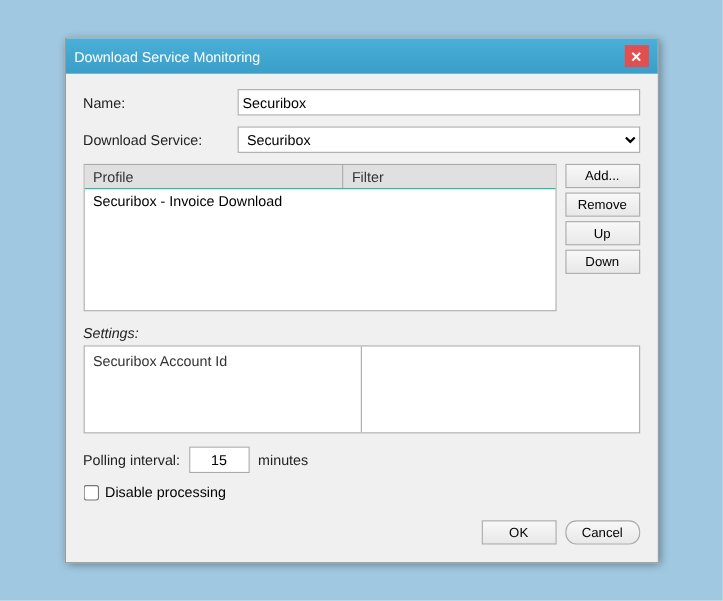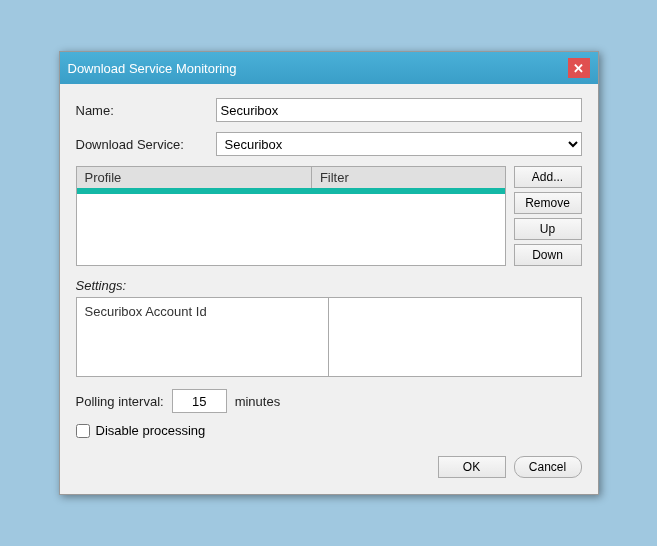--- a/index.html
+++ b/index.html
@@ -77,21 +77,21 @@
       margin-bottom: 12px;
     }
     .profiles-table-wrapper {
       flex: 1;
       border: 1px solid #aaa;
       background: white;
     }
     .profiles-header {
       display: flex;
       background: #e0e0e0;
-      border-bottom: 6px solid #14b8a6;
+      border-bottom: 1px solid #14b8a6;
     }
     .profiles-header-cell {
       padding: 3px 8px;
       font-weight: normal;
       color: #333;
       border-right: 1px solid #aaa;
     }
     .profiles-header-cell:first-child {
       width: 55%;
     }
@@ -220,20 +220,26 @@
       <select class="form-select">
         <option>Securibox</option>
       </select>
     </div>
 
     <div class="profiles-section">
       <div class="profiles-table-wrapper">
         <div class="profiles-header">
           <div class="profiles-header-cell">Profile</div>
           <div class="profiles-header-cell">Filter</div>
+        </div>
+        <div class="profiles-body">
+          <div class="profiles-row">
+            <div class="profiles-row-cell">Securibox - Invoice Download</div>
+            <div class="profiles-row-cell"></div>
+          </div>
         </div>
       </div>
       <div class="profiles-buttons">
         <button class="btn">Add...</button>
         <button class="btn">Remove</button>
         <button class="btn">Up</button>
         <button class="btn">Down</button>
       </div>
     </div>
 

